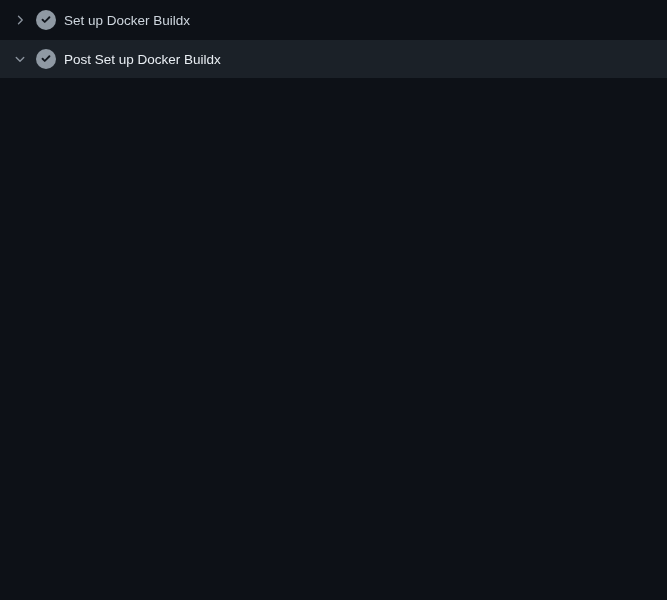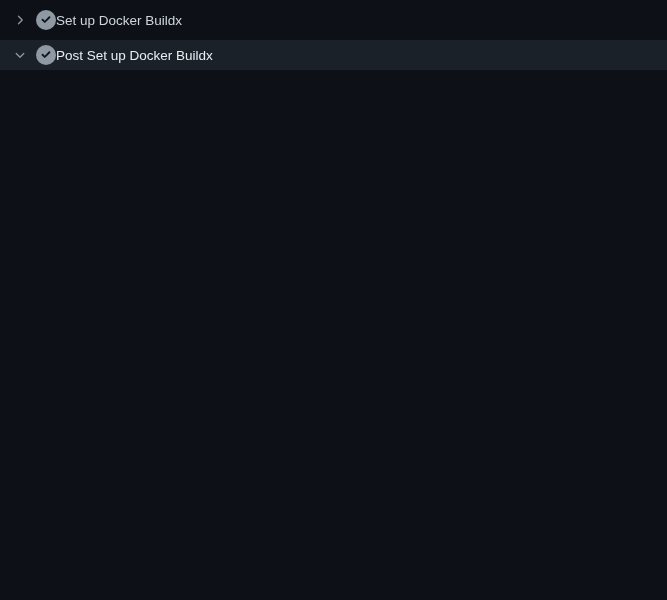--- a/index.html
+++ b/index.html
@@ -7,27 +7,27 @@
     position:relative; width:667px; height:600px;
     background:var(--bg,#0d1117); overflow:hidden;
     font-family:"Liberation Sans", sans-serif;
   }
   
   .steps { width:100%; }
   .step-row {
     display:flex; align-items:center; height:40px;
     padding-left:12px; box-sizing:border-box; cursor:pointer;
   }
-  .step-row.expanded { height:30px; background:var(--header-expanded,#1b2128); }
+  .step-row.expanded { height:38px; background:var(--header-expanded,#1b2128); }
   .chev { width:16px; height:16px; margin-right:8px; display:flex; align-items:center; justify-content:center; flex:0 0 16px; }
   .chev svg { display:block; }
   .chev .down { display:none; }
   .step-row.expanded .chev .down { display:block; }
   .check { width:20px; height:20px; flex:0 0 20px; display:flex; align-items:center; justify-content:center; }
-  .step-label { font-size:13.5px; color:var(--step-label,#ced6de); }
+  .step-label { margin-left:8px; font-size:13.5px; color:var(--step-label,#ced6de); }
   .step-row.expanded .step-label { color:var(--step-label-active,#e9eef3); }
   
   .log {
     padding-top:11px;
     font-family:"DejaVu Sans Mono","Liberation Mono",monospace;
     font-size:12px; line-height:20px;
   }
   .row { height:20px; white-space:pre; overflow:hidden; }
   .num {
     display:inline-block; width:45px; text-align:right;

